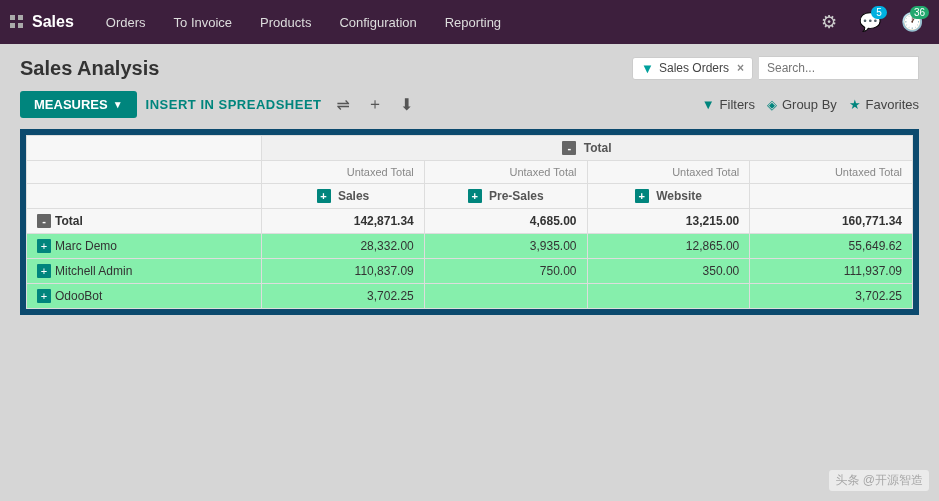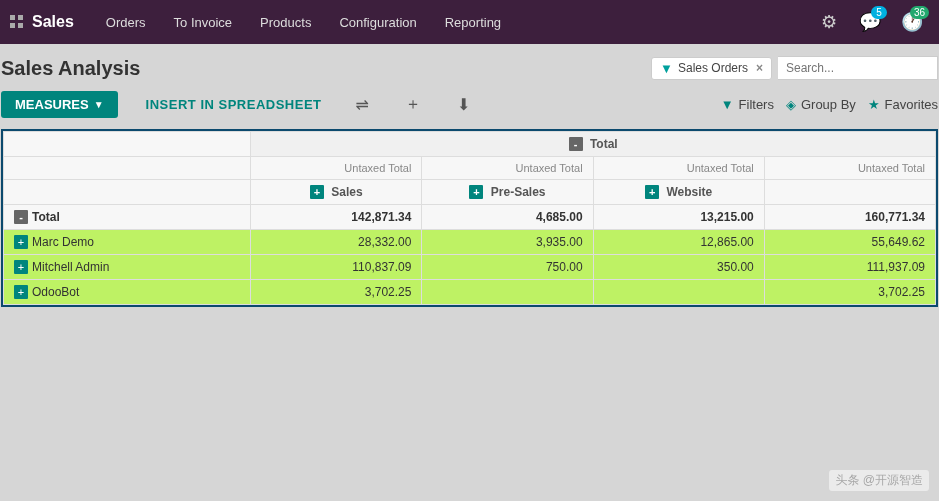--- a/index.html
+++ b/index.html
@@ -60,21 +60,21 @@
       border-radius: 8px;
       font-size: 10px;
       padding: 1px 4px;
       min-width: 16px;
       text-align: center;
     }
     .badge-green { background: #22a86e; }
 
     
     .content {
-      padding: 12px 1px;
+      padding: 12px 20px;
     }
 
     
     .page-title-row {
       display: flex;
       align-items: center;
       justify-content: space-between;
       margin-bottom: 10px;
     }
     .page-title {
@@ -120,21 +120,21 @@
     
     .toolbar {
       display: flex;
       align-items: center;
       justify-content: space-between;
       margin-bottom: 10px;
     }
     .toolbar-left {
       display: flex;
       align-items: center;
-      gap: 24px;
+      gap: 5px;
       justify-content: center;
     }
     .btn-measures {
       background: #00857d;
       color: #fff;
       border: none;
       padding: 6px 14px;
       border-radius: 3px;
       cursor: pointer;
       font-size: 13px;
@@ -171,22 +171,22 @@
       align-items: center;
       gap: 5px;
       cursor: pointer;
       color: #444;
       font-size: 13px;
     }
     .filter-btn .icon { color: #00857d; }
 
     
     .pivot-table-wrapper {
-      background: #bef264;
-      border: 2px solid #0c4a6e;
+      background: #86efac;
+      border: 6px solid #0c4a6e;
     }
     table {
       border-collapse: collapse;
       width: 100%;
     }
     th, td {
       border: 1px solid #ddd;
       padding: 5px 10px;
       font-size: 12px;
       text-align: right;

